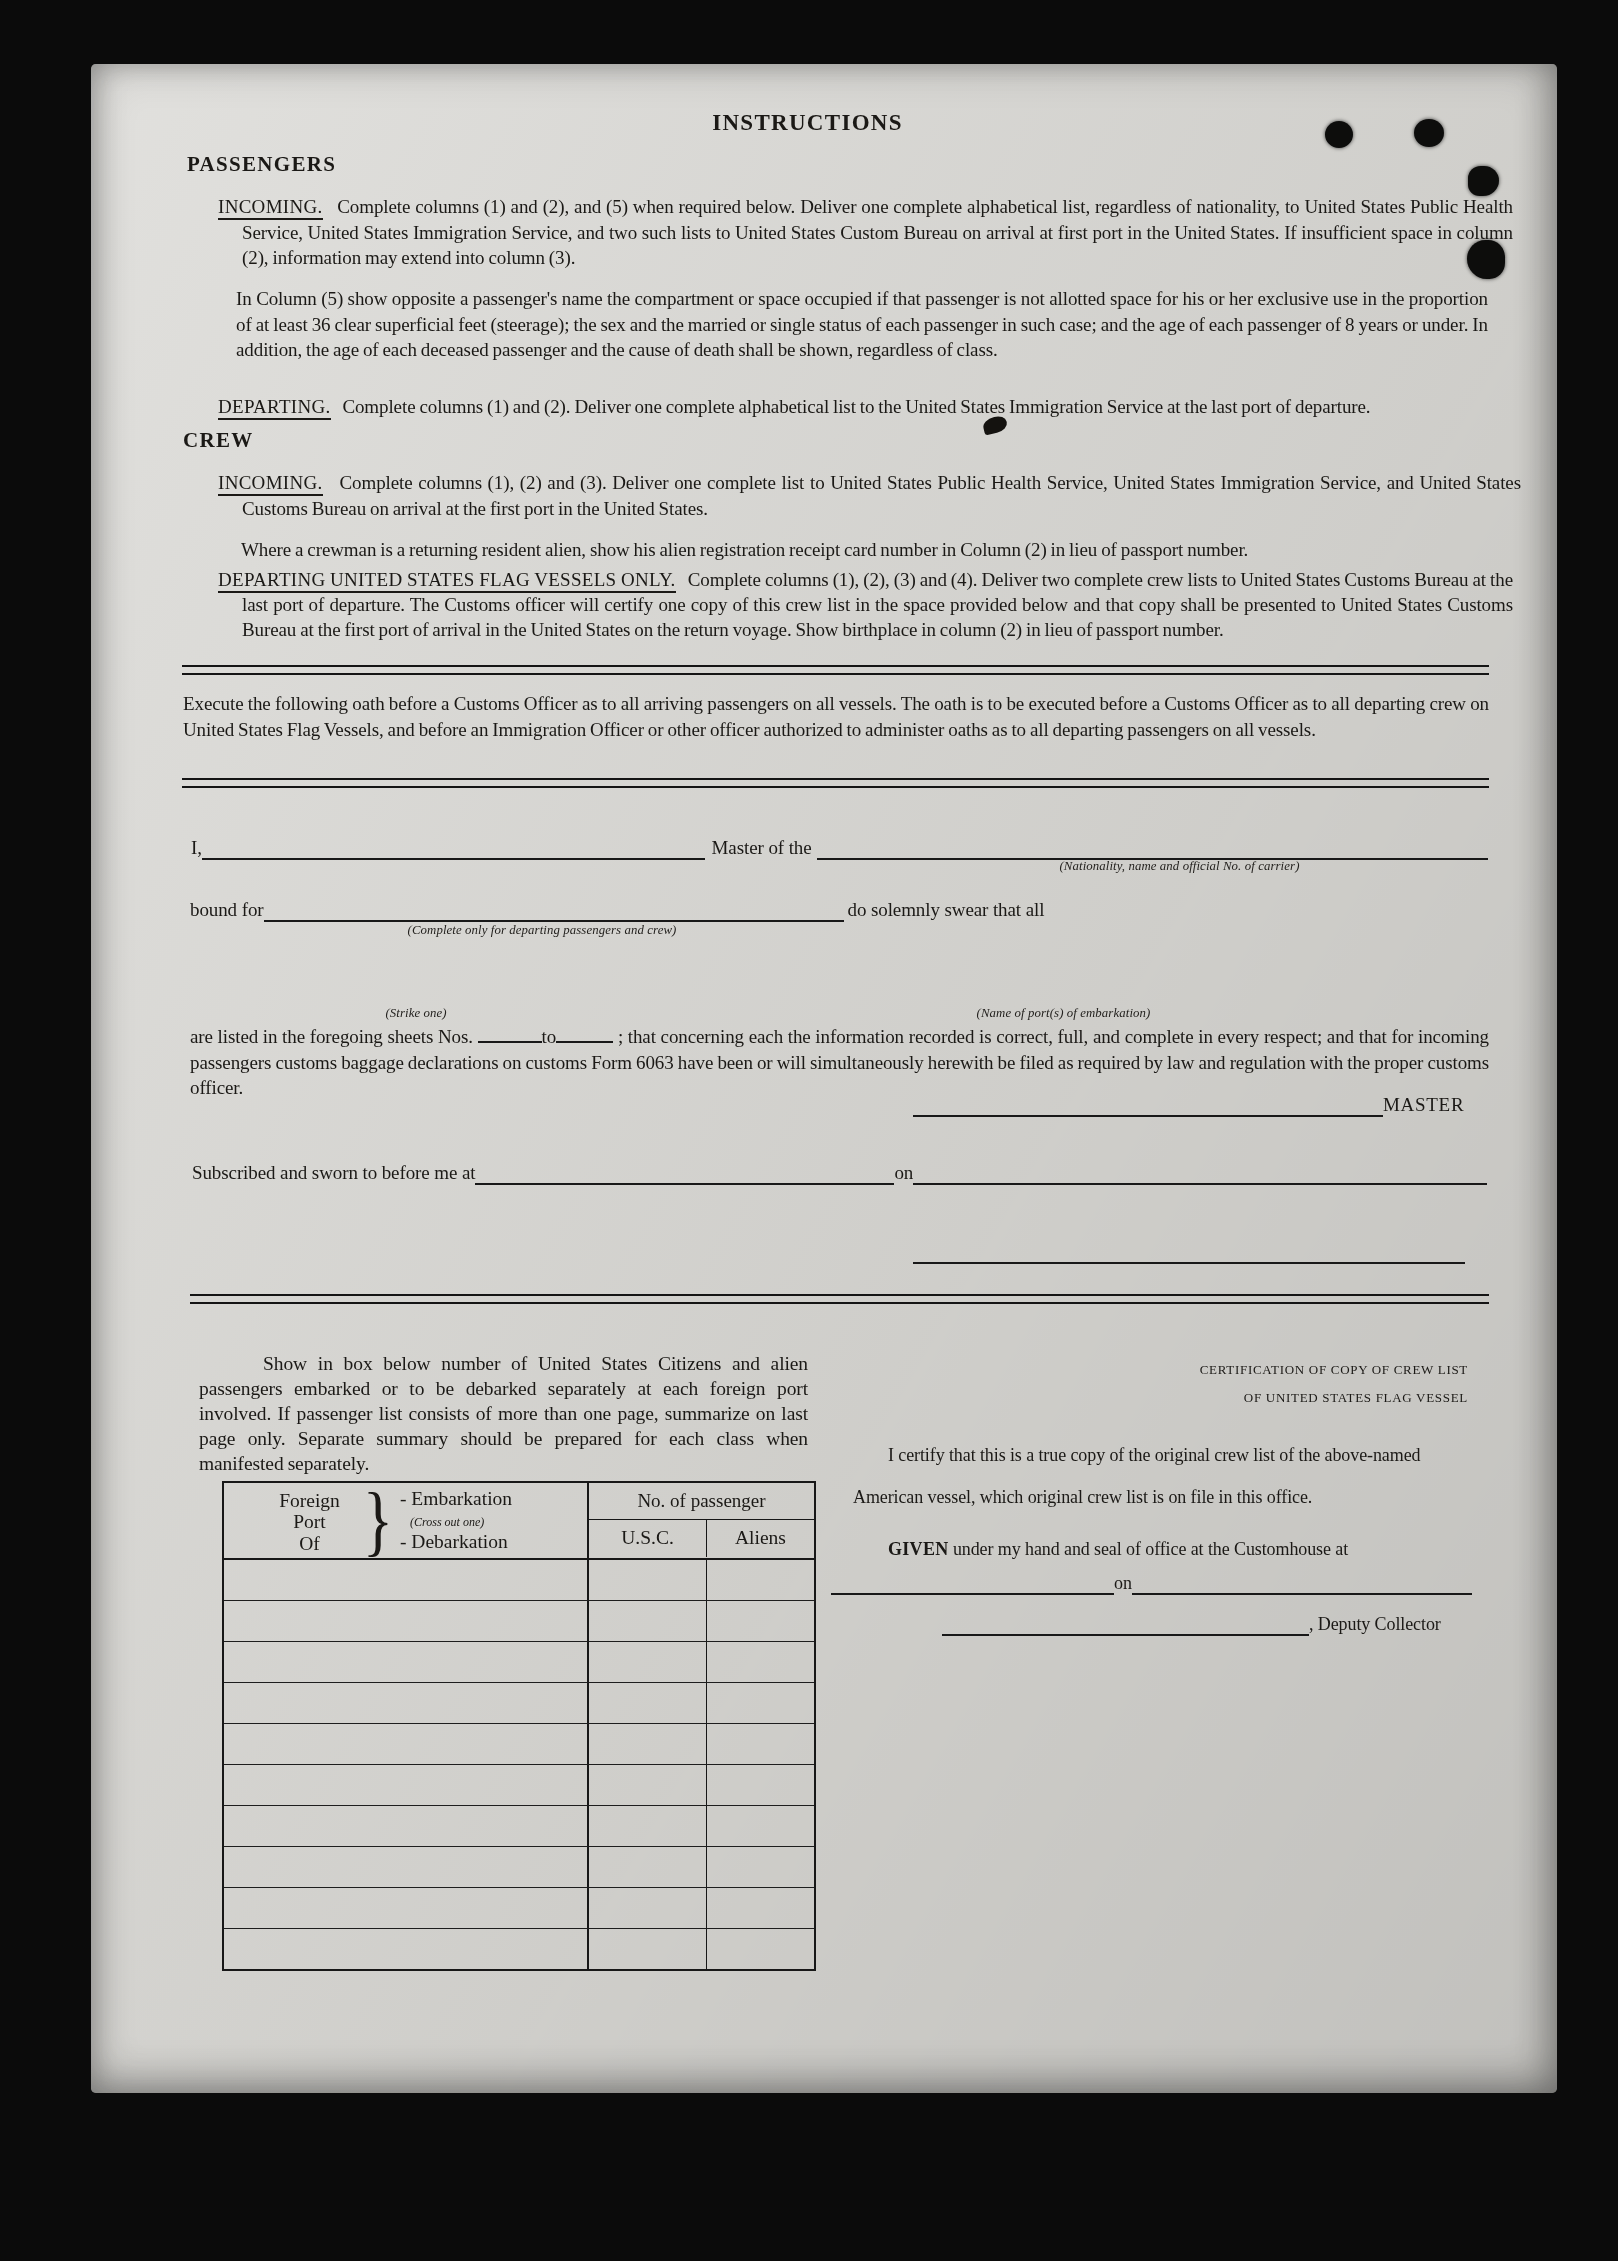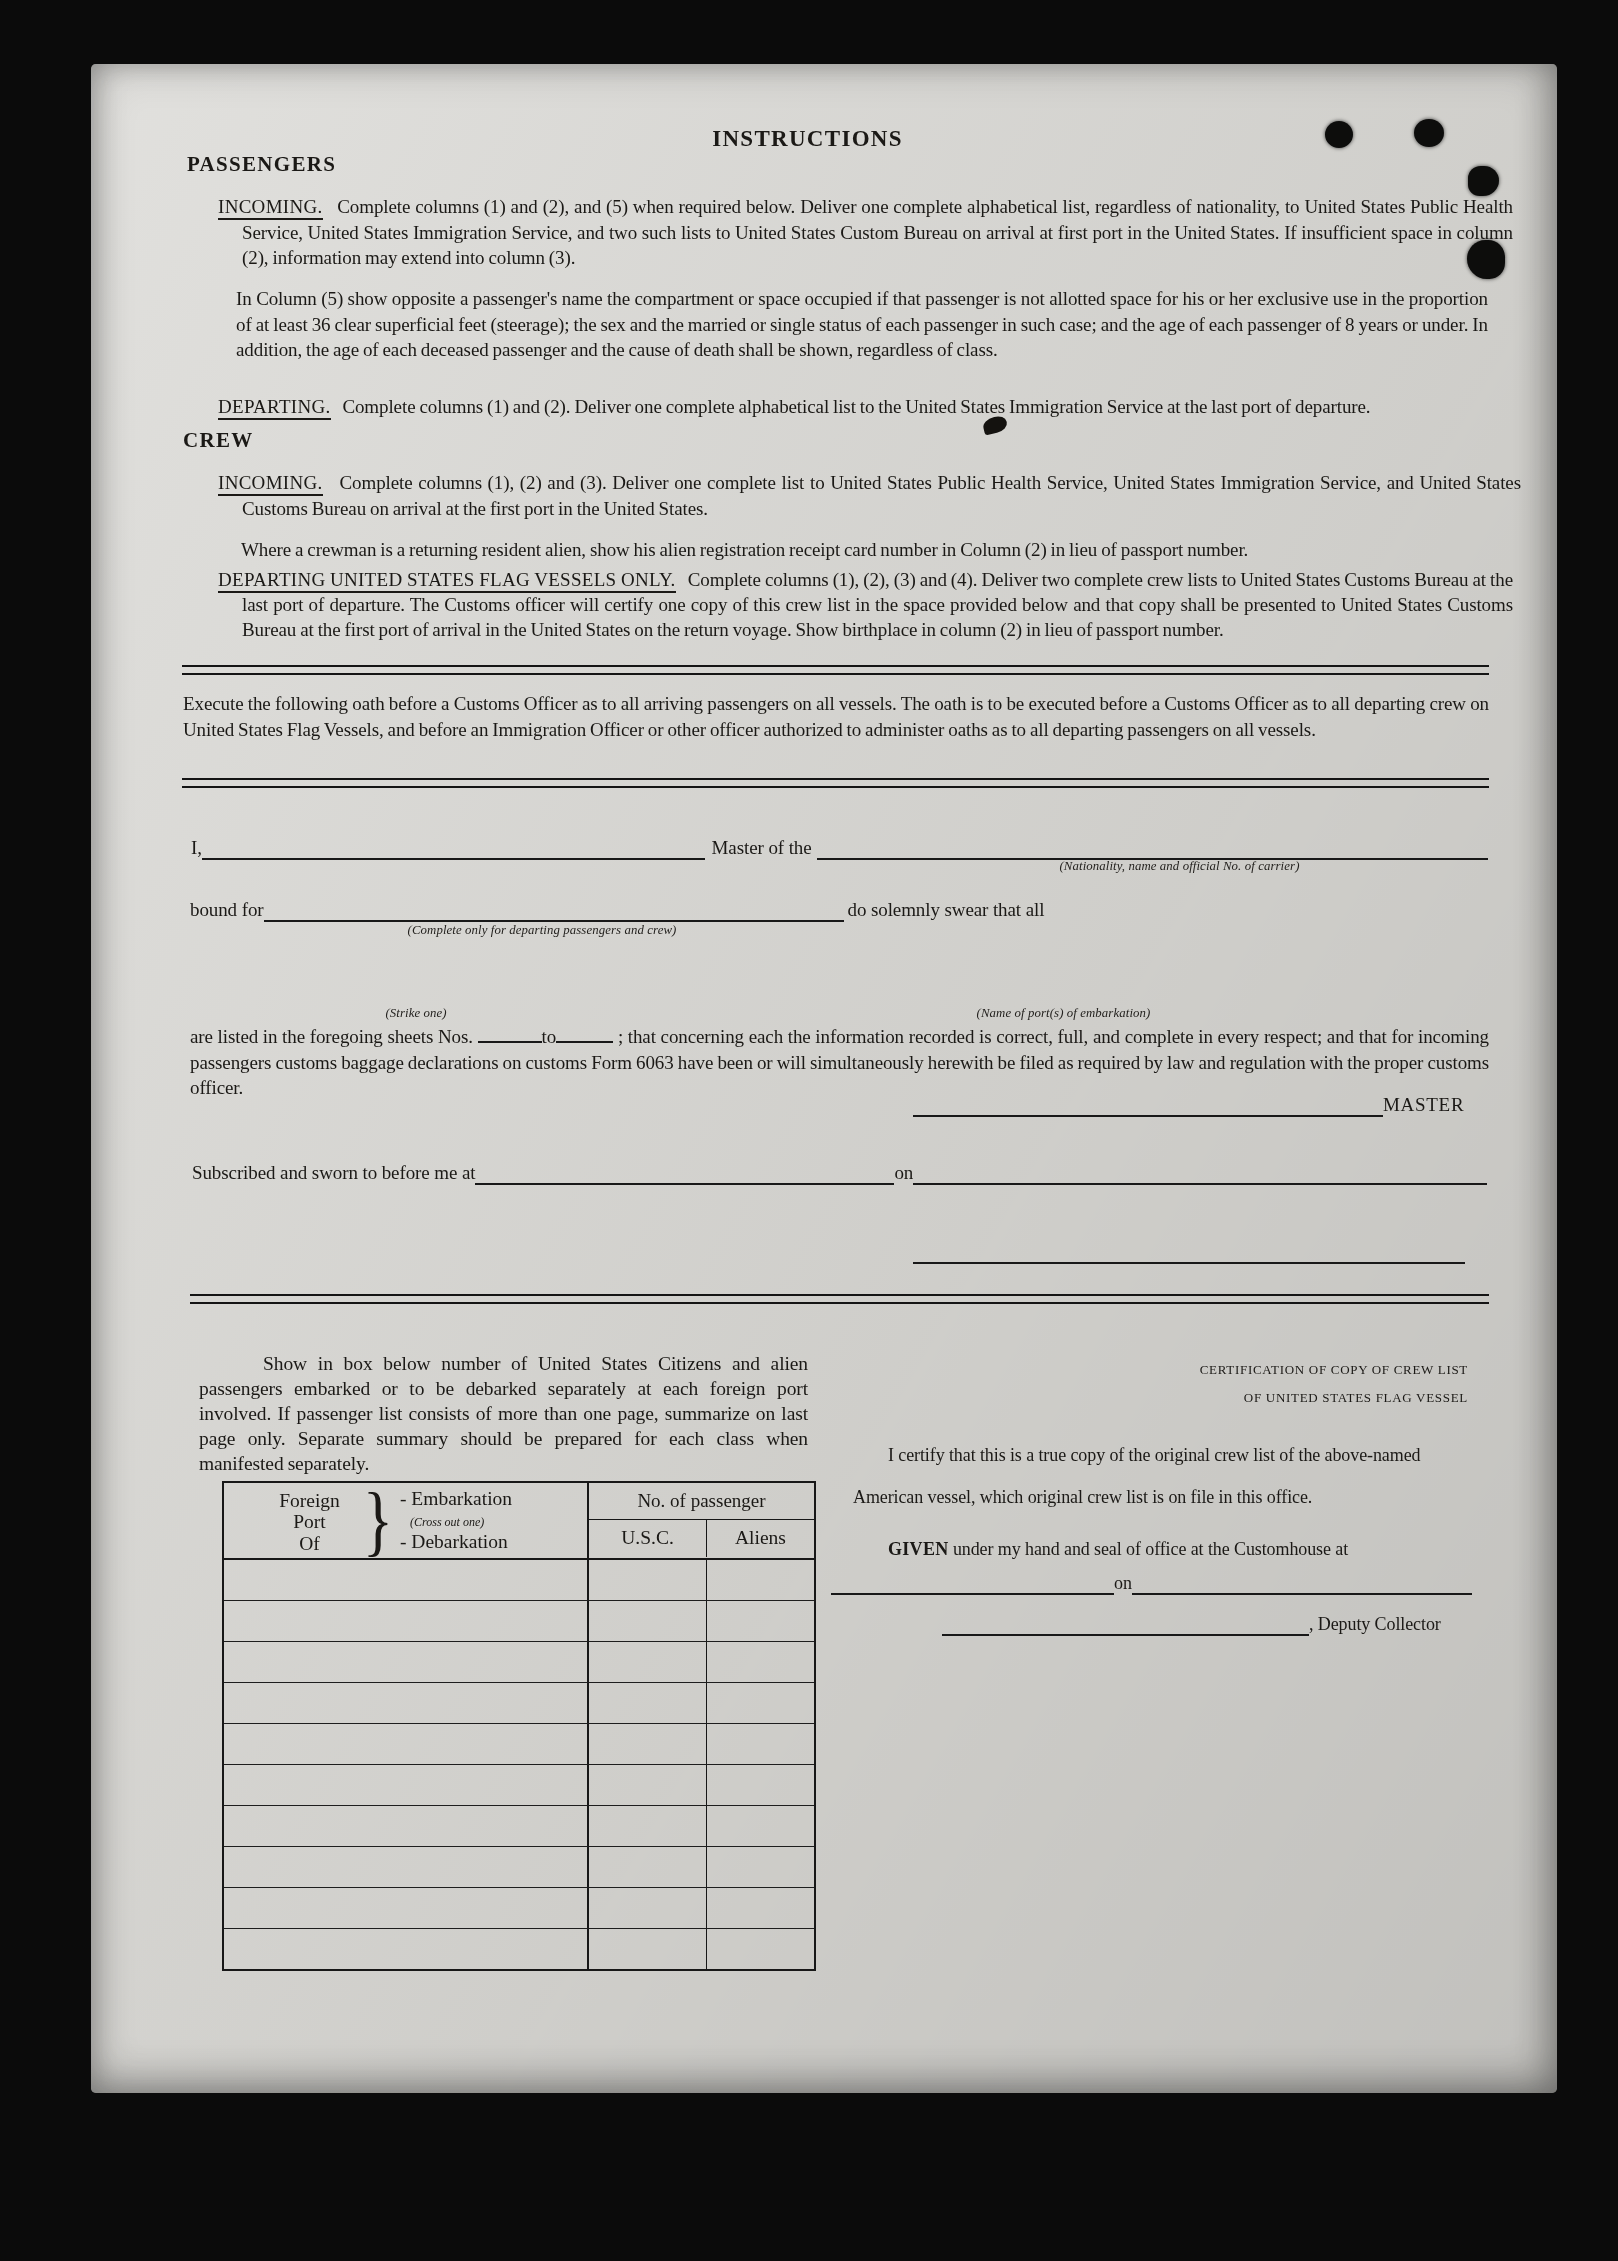--- a/index.html
+++ b/index.html
@@ -58,21 +58,21 @@
   .hole{position:absolute;background:#0d0d0c;border-radius:50%;box-shadow:0 0 3.4px 0.7px rgba(15,15,14,0.55);}
   .blob1{border-radius:46% 54% 58% 42%;}
   .blob2{border-radius:52% 48% 44% 56%;}
   .inkmark{position:absolute;width:24px;height:15.5px;background:#14120f;border-radius:60% 50% 55% 20%;transform:rotate(-14deg);}
 </style>
 </head>
 <body>
 
 <div class="page">
 
-  <div class="abs title" style="left:0;top:46px;width:1433px;margin-top:16px;">INSTRUCTIONS</div>
+  <div class="abs title" style="left:0;top:46px;width:1433px;">INSTRUCTIONS</div>
 
   <div class="abs heading" style="left:96px;top:88px;">PASSENGERS</div>
 
   <div class="abs body-text hang" style="left:127px;top:130px;width:1271px;">
     <span class="sec-label">INCOMING.</span>&nbsp;&nbsp;
     <span>Complete columns (1) and (2), and (5) when required below.  Deliver one complete alphabetical list, regardless of nationality, to United States Public Health Service, United States Immigration Service, and two such lists to United States Custom Bureau on arrival at first port in the United States. If insufficient space in column (2), information may extend into column (3).</span>
   </div>
 
   <div class="abs body-text" style="left:145px;top:222px;width:1252px;">In Column (5) show opposite a passenger's name the compartment or space occupied if that passenger is not allotted space for his or her exclusive use in the proportion of at least 36 clear superficial feet (steerage); the sex and the married or single status of each passenger in such case; and the age of each passenger of 8 years or under.  In addition, the age of each deceased passenger and the cause of death shall be shown, regardless of class.</div>
 

